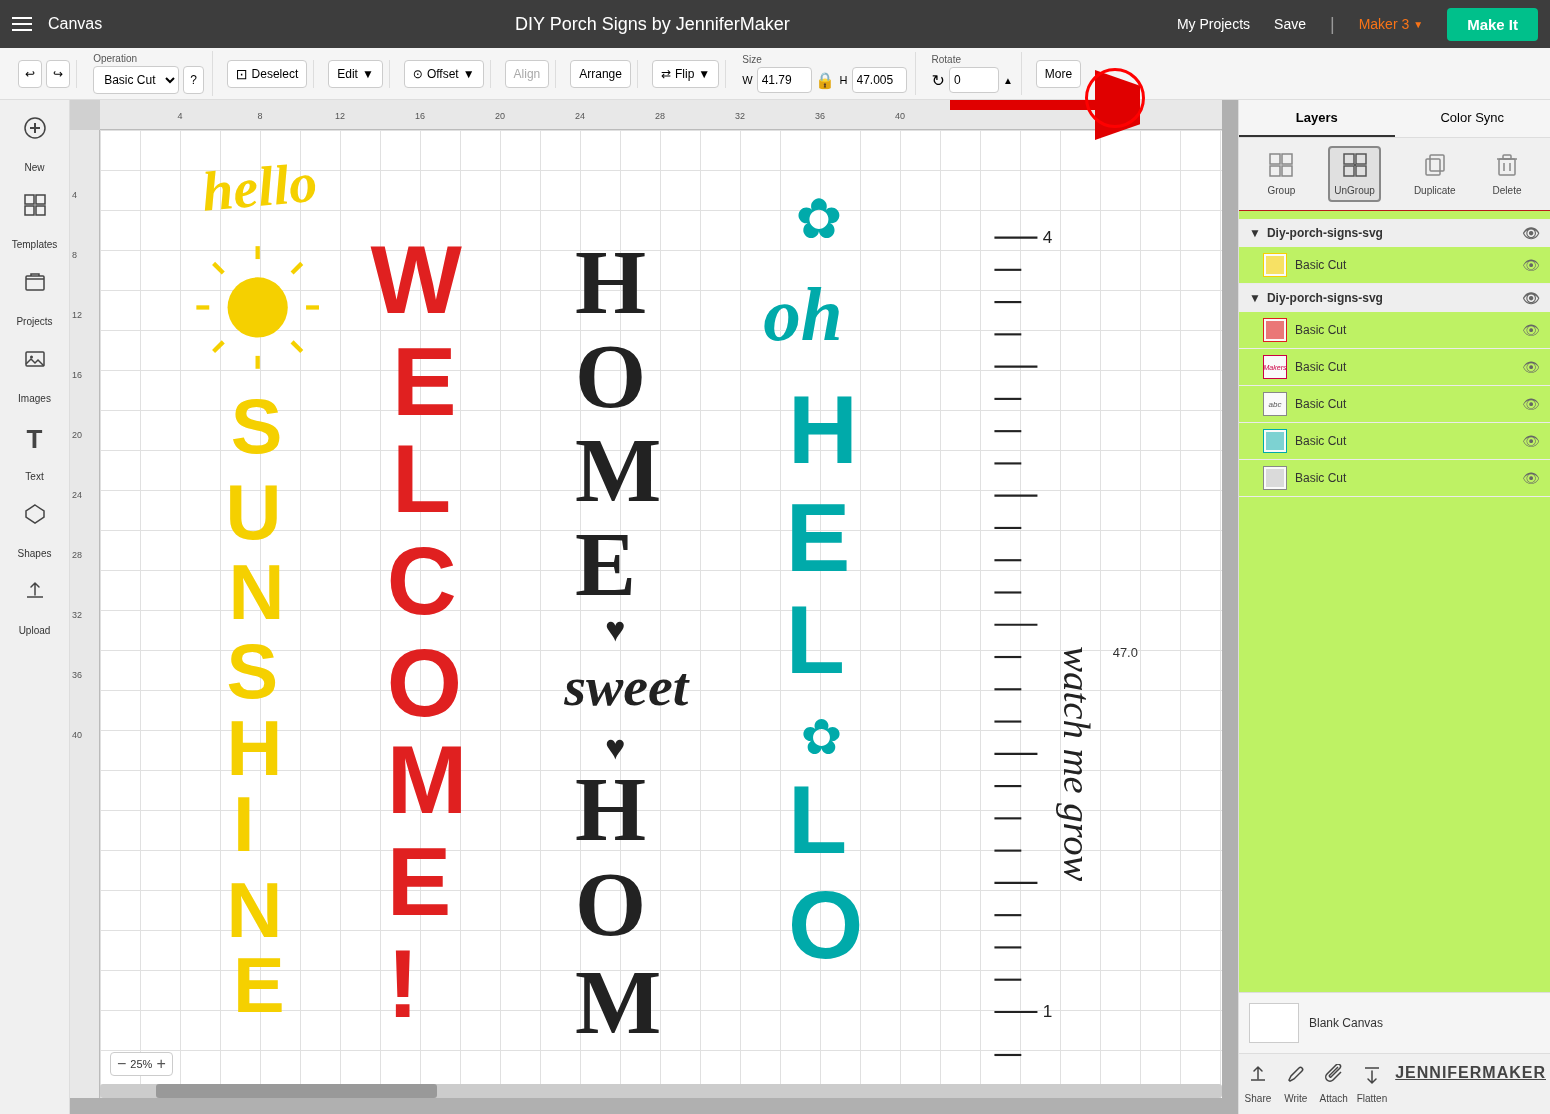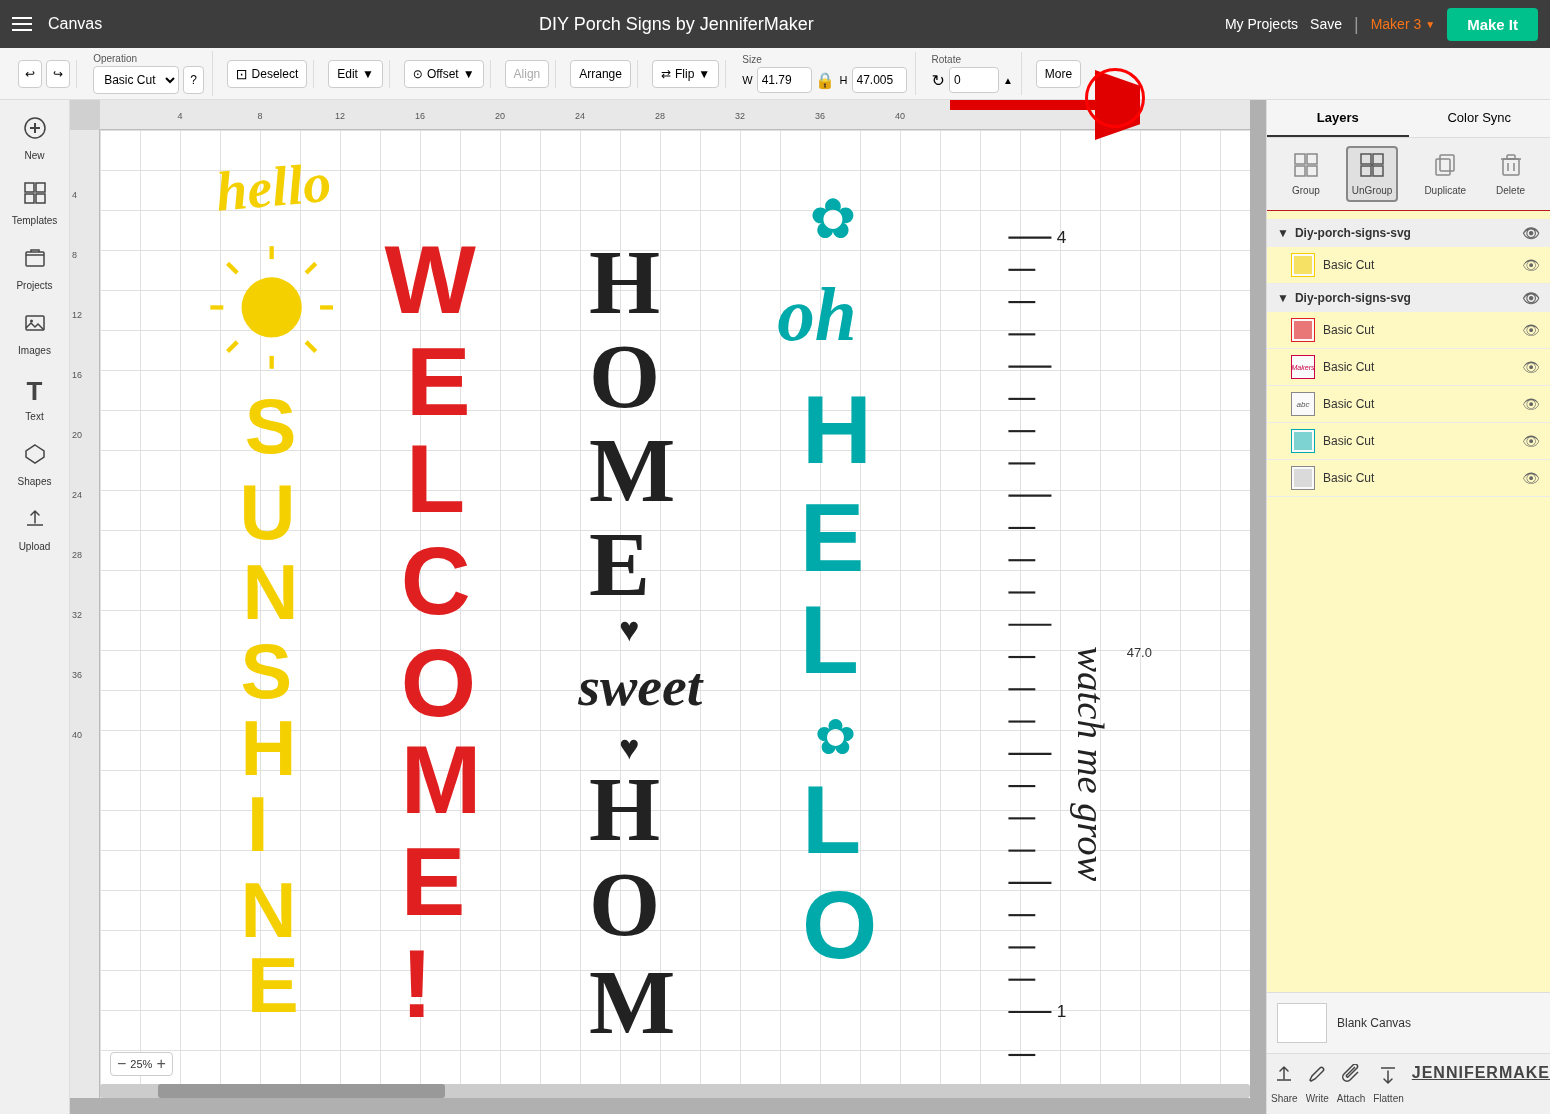--- a/index.html
+++ b/index.html
@@ -9,21 +9,21 @@
     #topbar {
       display: flex; align-items: center;
       background: #3d3d3d; color: white;
       height: 48px; padding: 0 12px; gap: 16px;
       position: relative; z-index: 10;
     }
     #topbar .hamburger { display: flex; flex-direction: column; gap: 4px; cursor: pointer; }
     #topbar .hamburger span { width: 20px; height: 2px; background: white; display: block; }
     #topbar .canvas-label { font-size: 16px; font-weight: 500; color: white; min-width: 80px; }
     #topbar .title { flex: 1; text-align: center; font-size: 18px; color: white; }
-    #topbar .right-group { display: flex; align-items: center; gap: 12px; }
+    #topbar .right-group { display: flex; align-items: center; gap: 24px; }
     #topbar .my-projects { color: white; font-size: 14px; cursor: pointer; }
     #topbar .save-btn { color: white; font-size: 14px; cursor: pointer; border: none; background: none; }
     #topbar .divider { color: #999; font-size: 18px; }
     #topbar .maker-select { display: flex; align-items: center; gap: 4px; color: #f97316; font-size: 14px; cursor: pointer; }
     #topbar .make-it-btn {
       background: #00c08b; color: white; border: none;
       padding: 8px 20px; border-radius: 4px; font-size: 15px; font-weight: 600; cursor: pointer;
     }
 
     
@@ -62,21 +62,21 @@
 
     
     #leftsidebar {
       width: 70px; background: #f0f0f0; border-right: 1px solid #ddd;
       display: flex; flex-direction: column; align-items: center;
       padding-top: 8px; gap: 4px;
     }
     .sidebar-item {
       display: flex; flex-direction: column; align-items: center;
       padding: 8px 4px; cursor: pointer; border-radius: 6px;
-      width: 60px; gap: 4px;
+      width: 60px; gap: 16px;
     }
     .sidebar-item-icon { font-size: 22px; color: #444; }
     .sidebar-item-label { font-size: 10px; color: #333; text-align: center; }
 
     
     #canvas-area {
       flex: 1; background: #b0b0b0; position: relative; overflow: hidden;
     }
     .canvas-container {
       position: absolute; top: 0; left: 0; right: 16px; bottom: 16px;
@@ -119,21 +119,21 @@
       position: absolute; bottom: 20px; left: 35px;
       display: flex; align-items: center; gap: 4px;
       background: white; border: 1px solid #ccc; border-radius: 4px;
       padding: 2px 6px;
     }
     .zoom-btn { background: none; border: none; cursor: pointer; font-size: 16px; color: #555; }
     .zoom-value { font-size: 11px; color: #333; }
 
     
     #rightpanel {
-      width: 284px; background: #fef9c3; border-left: 1px solid #ddd;
+      width: 312px; background: #bef264; border-left: 1px solid #ddd;
       display: flex; flex-direction: column;
     }
 
     
     .panel-tabs {
       display: flex; border-bottom: 1px solid #ddd; background: #f5f5f5;
     }
     .panel-tab {
       flex: 1; text-align: center; padding: 10px 4px; font-size: 13px;
       cursor: pointer; border-bottom: 2px solid transparent;

